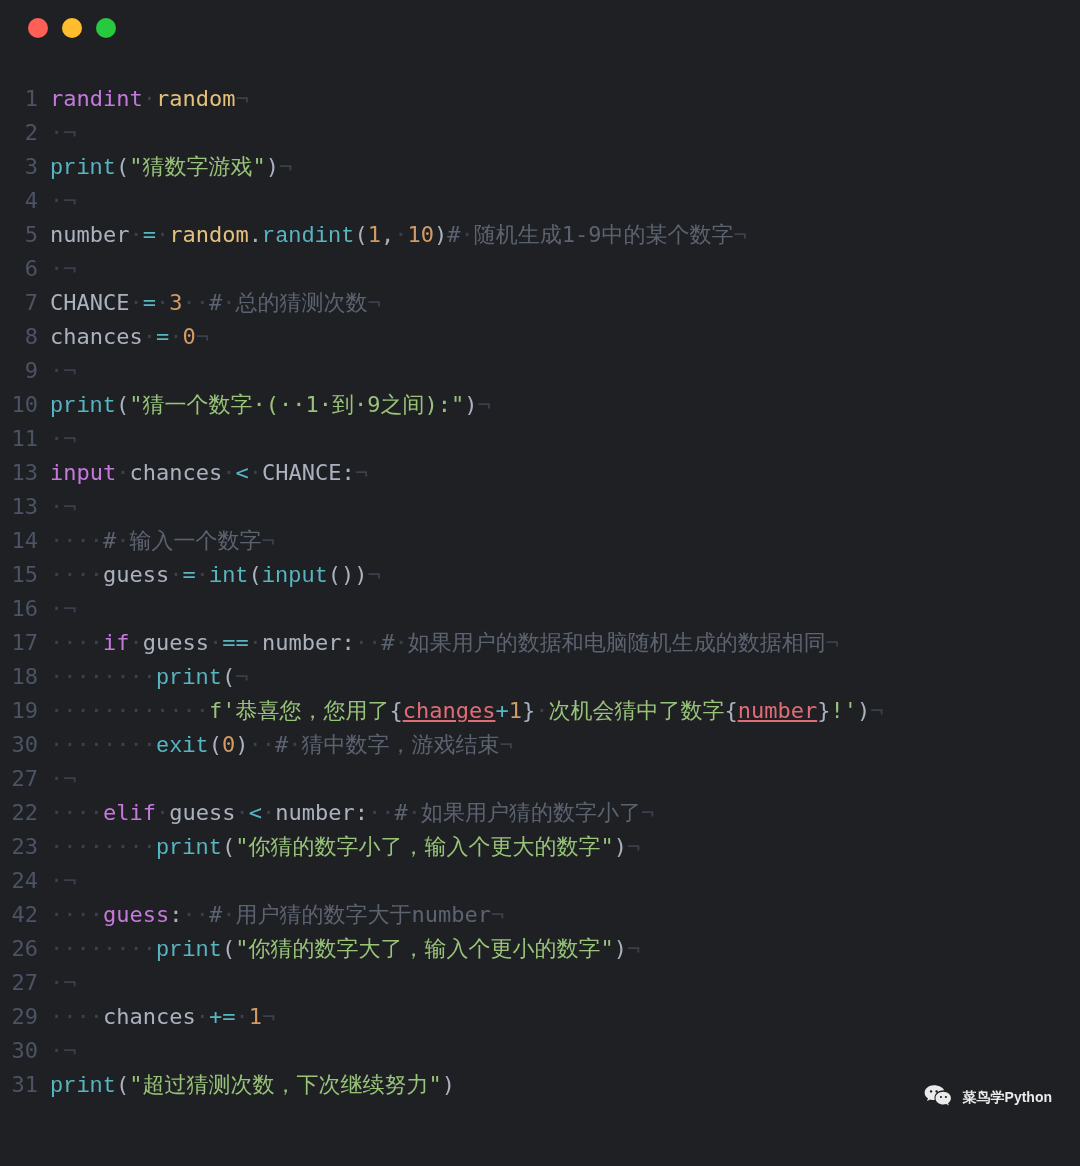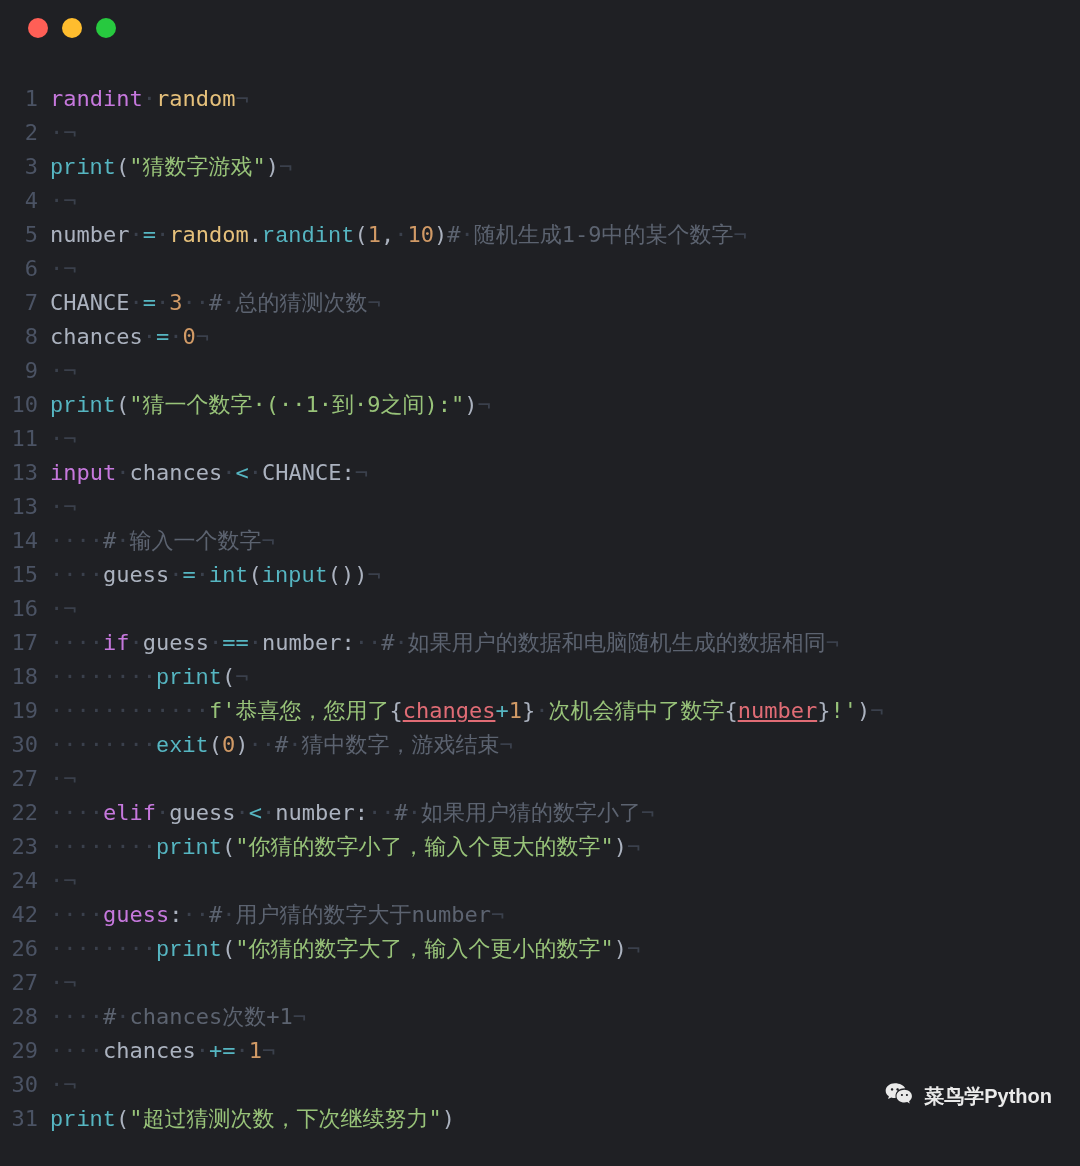--- a/index.html
+++ b/index.html
@@ -65,21 +65,21 @@
 
   .watermark {
     position: absolute;
     right: 28px;
     bottom: 52px;
     display: flex;
     align-items: center;
     gap: 10px;
     color: #eaeaea;
     font-family: -apple-system, "Helvetica Neue", Arial, sans-serif;
-    font-size: 20px;
+    font-size: 14px;
     font-weight: 600;
   }
   .watermark svg { width: 30px; height: 30px; }
 </style>
 </head>
 <body>
 
 <div class="window">
 
   <div class="traffic-lights">
@@ -109,21 +109,20 @@
       <div class="line"><span class="gutter">18</span><span class="code default"><span class="ws">········</span><span class="fn">print</span><span class="pn">(</span><span class="ws">¬</span></span></div>
       <div class="line"><span class="gutter">19</span><span class="code default"><span class="ws">············</span><span class="str">f'恭喜您，您用了</span><span class="pn">{</span><span class="fvar">changes</span><span class="op">+</span><span class="num">1</span><span class="pn">}</span><span class="ws">·</span><span class="str">次机会猜中了数字</span><span class="pn">{</span><span class="fvar">number</span><span class="pn">}</span><span class="str">!'</span><span class="pn">)</span><span class="ws">¬</span></span></div>
       <div class="line"><span class="gutter">30</span><span class="code default"><span class="ws">········</span><span class="fn">exit</span><span class="pn">(</span><span class="num">0</span><span class="pn">)</span><span class="ws">··</span><span class="cmt">#</span><span class="ws">·</span><span class="cmt">猜中数字，游戏结束</span><span class="ws">¬</span></span></div>
       <div class="line"><span class="gutter">27</span><span class="code default"><span class="ws">·</span><span class="ws">¬</span></span></div>
       <div class="line"><span class="gutter">22</span><span class="code default"><span class="ws">····</span><span class="kw">elif</span><span class="ws">·</span><span class="var">guess</span><span class="ws">·</span><span class="op">&lt;</span><span class="ws">·</span><span class="var">number</span><span class="pn">:</span><span class="ws">··</span><span class="cmt">#</span><span class="ws">·</span><span class="cmt">如果用户猜的数字小了</span><span class="ws">¬</span></span></div>
       <div class="line"><span class="gutter">23</span><span class="code default"><span class="ws">········</span><span class="fn">print</span><span class="pn">(</span><span class="str">"你猜的数字小了，输入个更大的数字"</span><span class="pn">)</span><span class="ws">¬</span></span></div>
       <div class="line"><span class="gutter">24</span><span class="code default"><span class="ws">·</span><span class="ws">¬</span></span></div>
       <div class="line"><span class="gutter">42</span><span class="code default"><span class="ws">····</span><span class="kw">guess</span><span class="pn">:</span><span class="ws">··</span><span class="cmt">#</span><span class="ws">·</span><span class="cmt">用户猜的数字大于number</span><span class="ws">¬</span></span></div>
       <div class="line"><span class="gutter">26</span><span class="code default"><span class="ws">········</span><span class="fn">print</span><span class="pn">(</span><span class="str">"你猜的数字大了，输入个更小的数字"</span><span class="pn">)</span><span class="ws">¬</span></span></div>
       <div class="line"><span class="gutter">27</span><span class="code default"><span class="ws">·</span><span class="ws">¬</span></span></div>
-      <div class="line"><span class="gutter">28</span><span class="code default"><span class="ws">····</span><span class="cmt">#</span><span class="ws">·</span><span class="cmt">chances次数+1</span><span class="ws">¬</span></span></div>
       <div class="line"><span class="gutter">29</span><span class="code default"><span class="ws">····</span><span class="var">chances</span><span class="ws">·</span><span class="op">+=</span><span class="ws">·</span><span class="num">1</span><span class="ws">¬</span></span></div>
       <div class="line"><span class="gutter">30</span><span class="code default"><span class="ws">·</span><span class="ws">¬</span></span></div>
       <div class="line"><span class="gutter">31</span><span class="code default"><span class="fn">print</span><span class="pn">(</span><span class="str">"超过猜测次数，下次继续努力"</span><span class="pn">)</span></span></div>
     </div>
 
   <div class="watermark">
     <span>
       <svg viewBox="0 0 36 36" fill="#eaeaea">
         <path d="M13 5C7 5 2 9 2 14c0 2.7 1.5 5.1 3.9 6.7l-1 3.4 3.8-2c1.3.4 2.7.6 4.3.6.4 0 .8 0 1.2-.1-.3-.8-.4-1.7-.4-2.6 0-5 4.8-9 10.7-9 .3 0 .6 0 .9 0C24 7.6 19 5 13 5zm-3.3 6.2c.8 0 1.5.6 1.5 1.4s-.7 1.4-1.5 1.4-1.5-.6-1.5-1.4.7-1.4 1.5-1.4zm6.6 0c.8 0 1.5.6 1.5 1.4s-.7 1.4-1.5 1.4-1.5-.6-1.5-1.4.7-1.4 1.5-1.4z"></path>
         <path d="M24.5 13C19.3 13 15 16.4 15 20.6c0 4.2 4.3 7.6 9.5 7.6 1.2 0 2.4-.2 3.4-.5l3 1.6-.8-2.7c2-1.4 3.4-3.5 3.4-6 0-4.2-4.3-7.6-9-7.6zm-3 5c.7 0 1.2.5 1.2 1.2s-.5 1.2-1.2 1.2-1.2-.5-1.2-1.2.5-1.2 1.2-1.2zm6 0c.7 0 1.2.5 1.2 1.2s-.5 1.2-1.2 1.2-1.2-.5-1.2-1.2.5-1.2 1.2-1.2z"></path>

